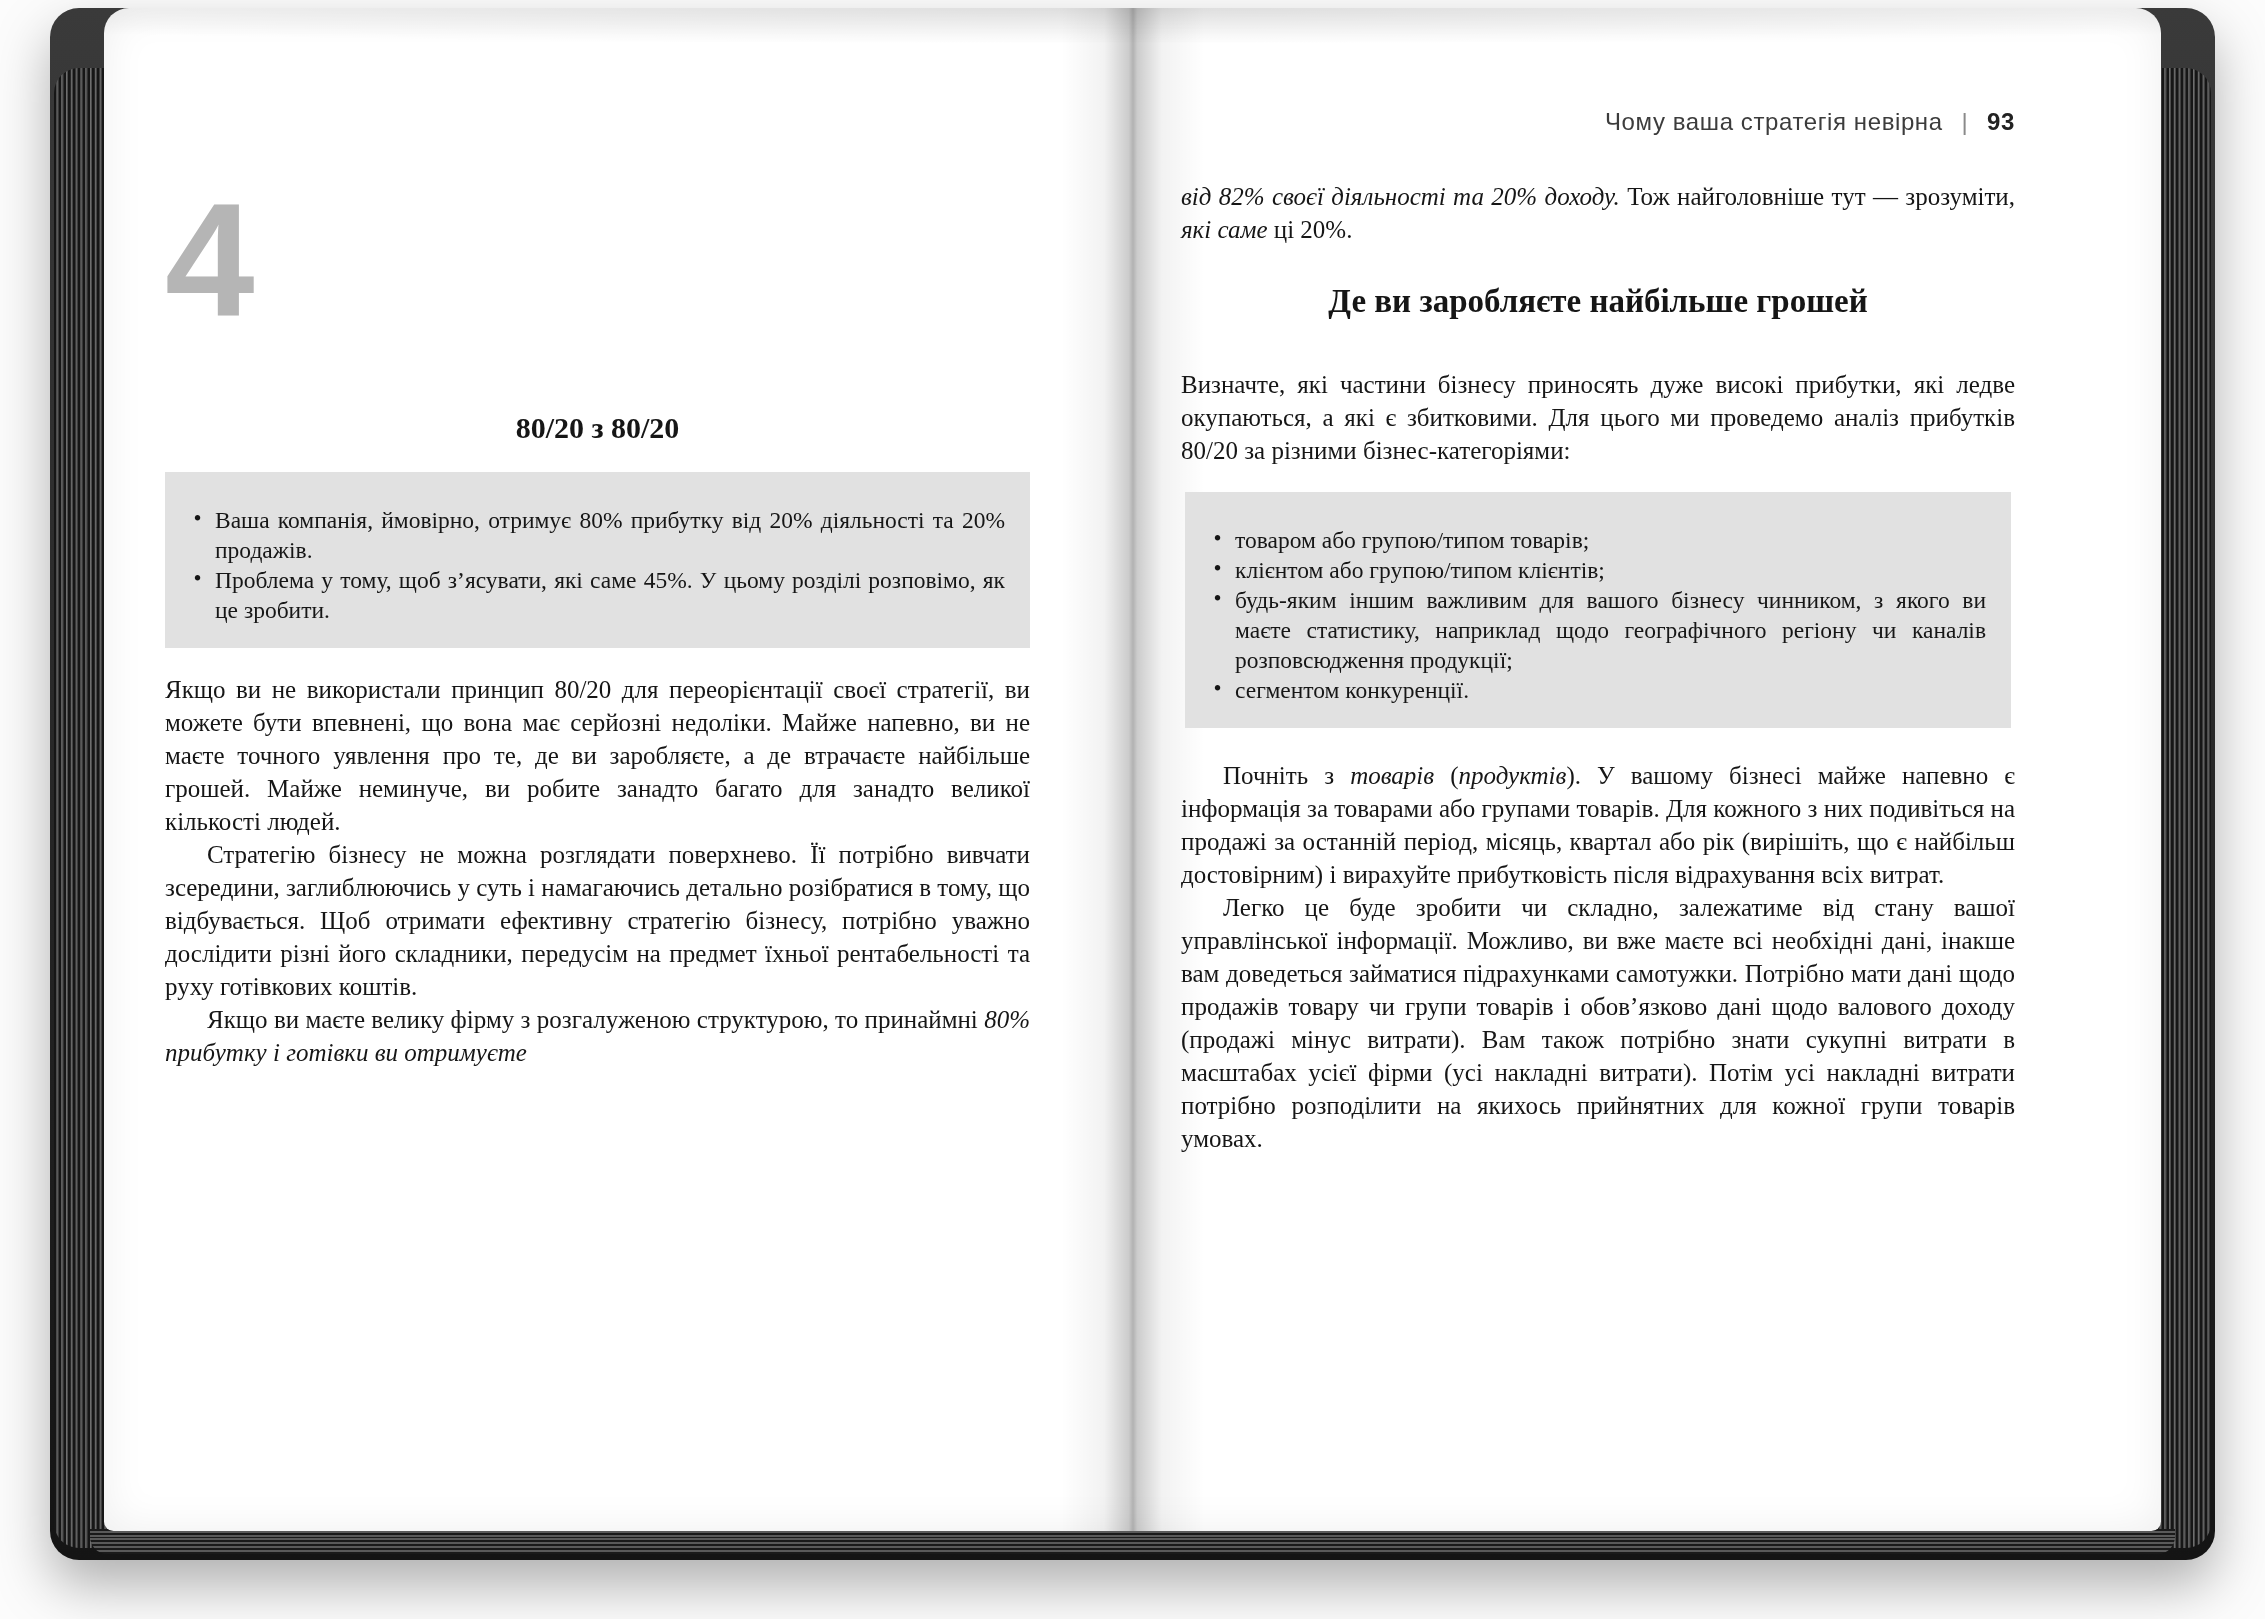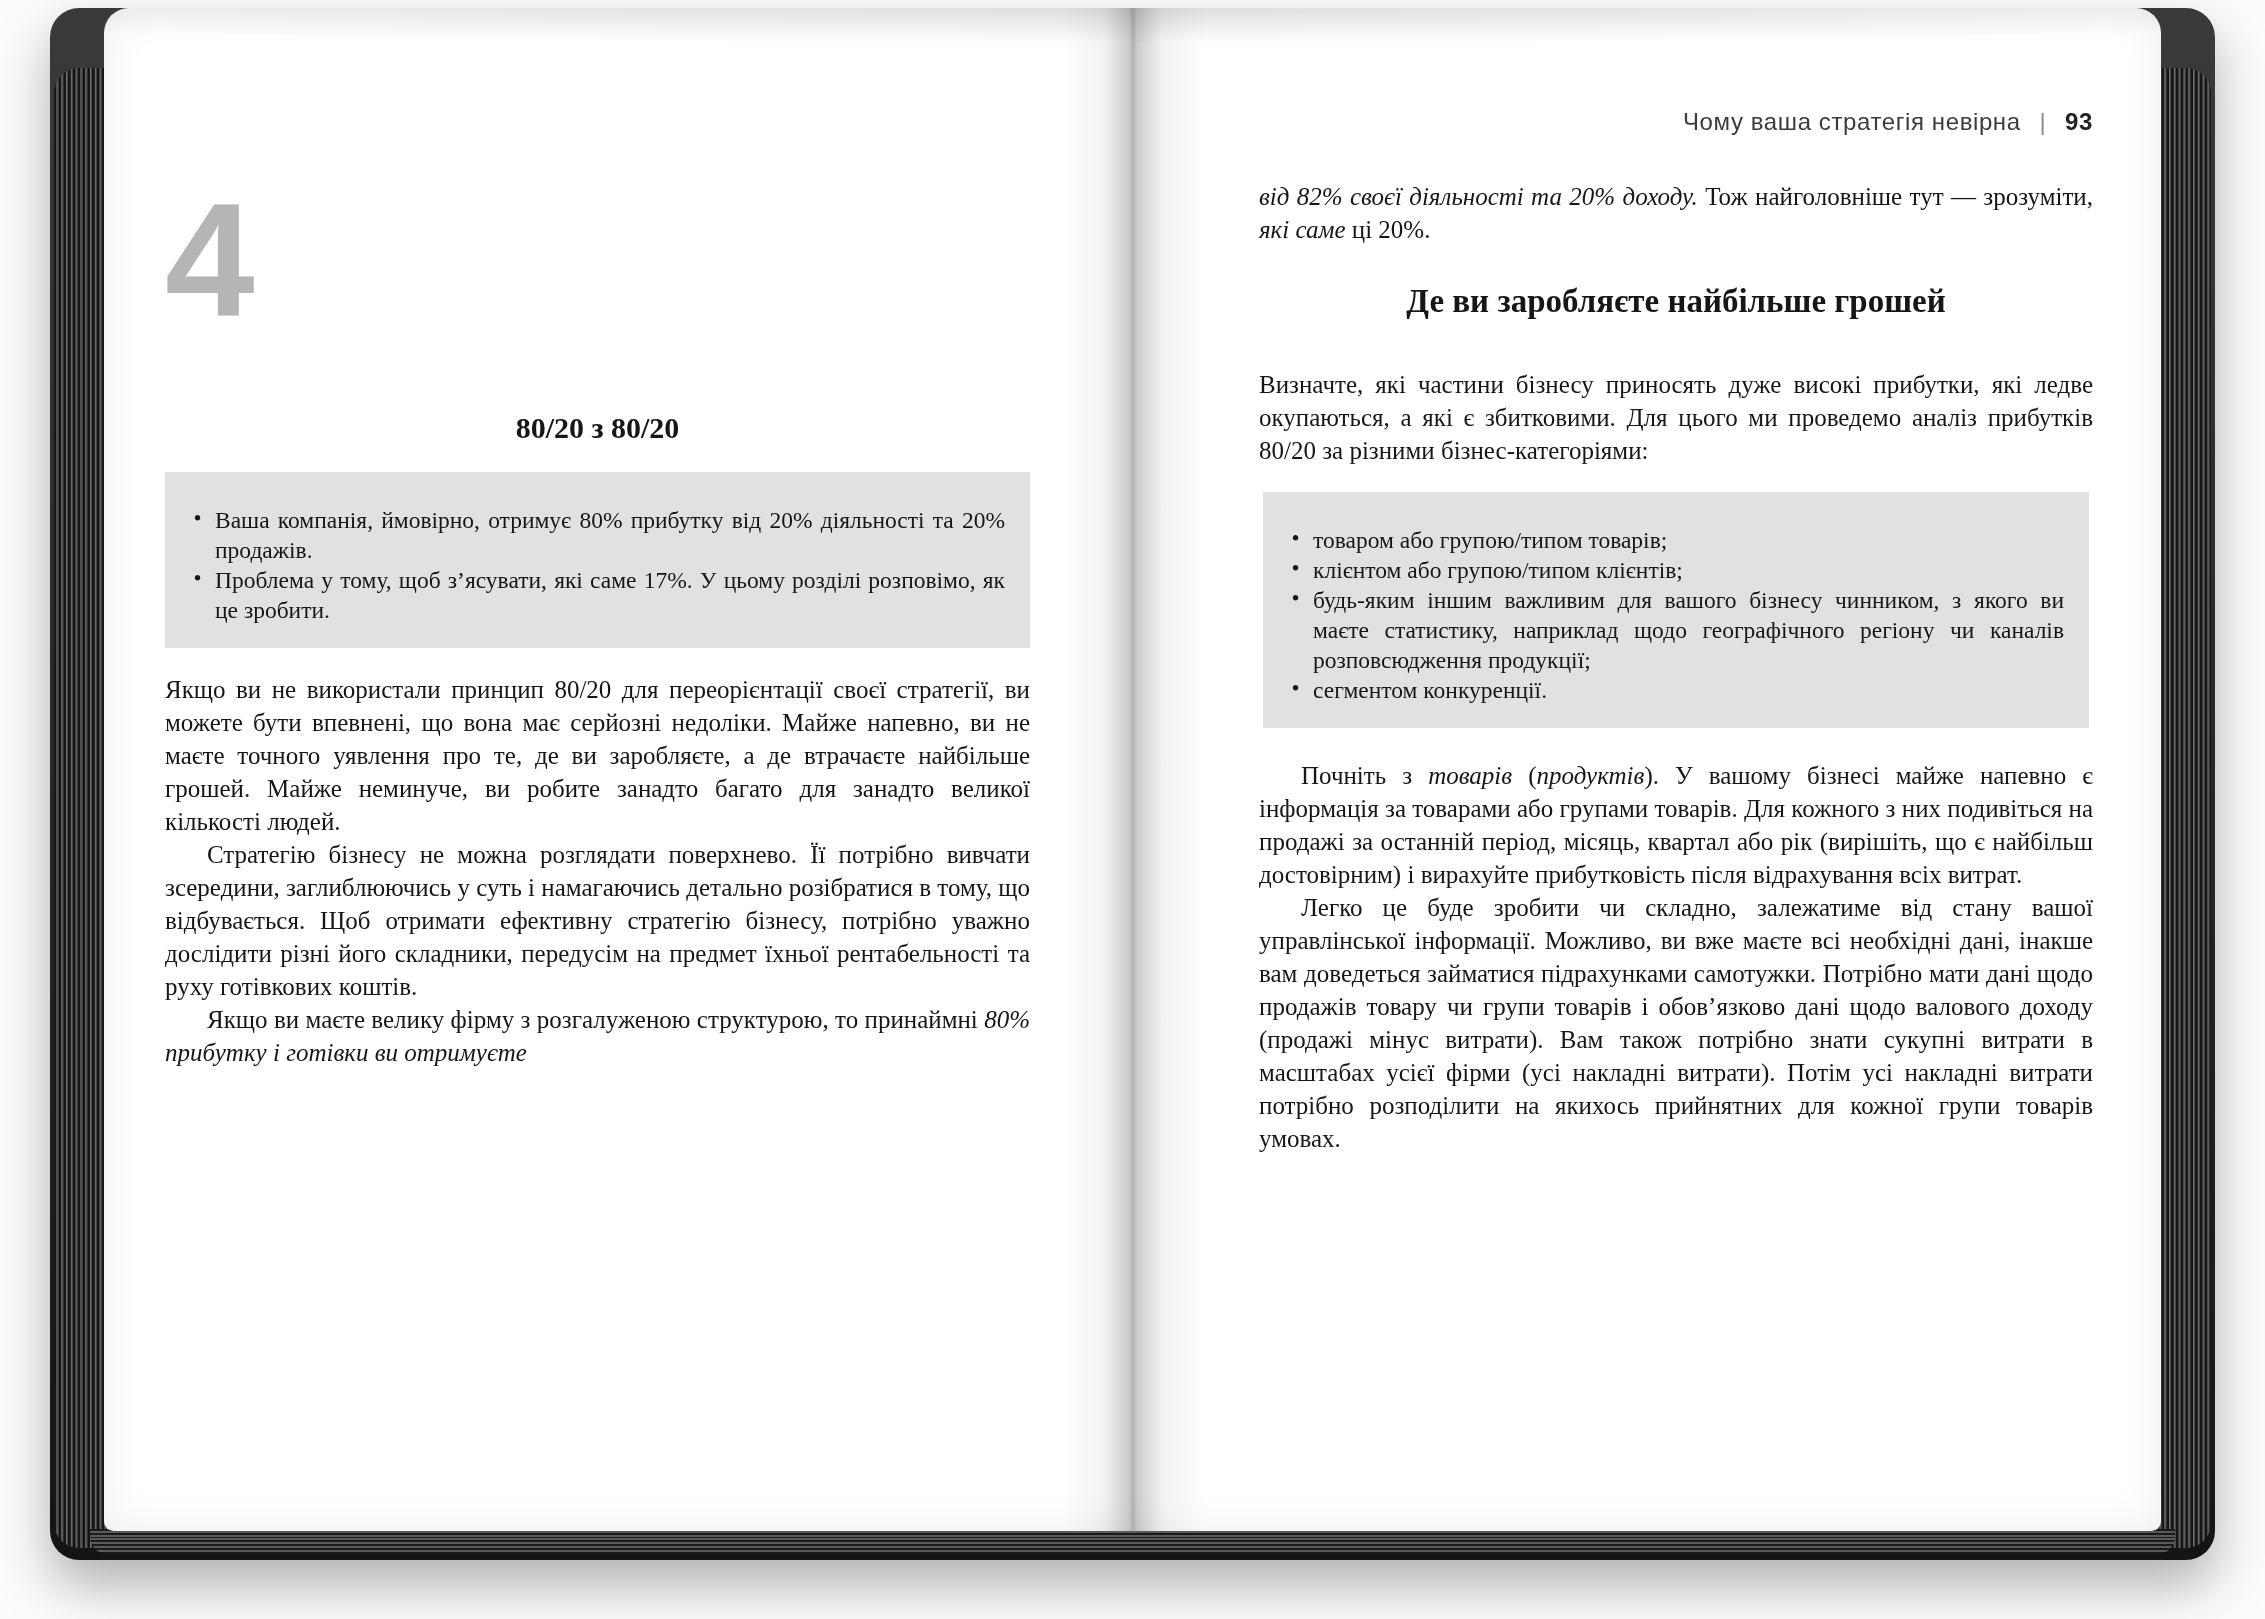--- a/index.html
+++ b/index.html
@@ -27,21 +27,21 @@
     border-radius:0 0 17.3px 17.3px;}
   .pages{position:absolute;left:54px;right:54px;top:0;bottom:29px;background:var(--page);
     border-radius:25px 25px 9.6px 9.6px;box-shadow:inset 0 0 44px rgba(0,0,0,0.07);}
   .pages::before{content:"";position:absolute;left:0;right:0;top:0;height:58px;border-radius:inherit;
     background:radial-gradient(120% 100% at 50% 0,rgba(0,0,0,0.10),rgba(0,0,0,0) 62%);pointer-events:none;}
   .spine{position:absolute;top:0;bottom:0;left:50%;width:144px;transform:translateX(-50%);pointer-events:none;
     background:linear-gradient(90deg,rgba(0,0,0,0) 0%,rgba(0,0,0,0.05) 30%,rgba(0,0,0,0.20) 47%,rgba(0,0,0,0.30) 50%,rgba(0,0,0,0.20) 53%,rgba(0,0,0,0.05) 70%,rgba(0,0,0,0) 100%);}
   
   .page-block{position:absolute;}
   .left-text{left:115px;top:190px;width:865px;}
-  .right-text{left:1209px;top:100px;width:834px;}
+  .right-text{left:1131px;top:100px;width:834px;}
 
   .chapter-head{display:flex;align-items:flex-start;margin-bottom:88px;}
   .chapter-number{font-family:"Liberation Sans",sans-serif;font-weight:700;font-size:161px;line-height:0.78;
     color:var(--chapter_number);letter-spacing:-3.8px;flex:0 0 auto;}
   .chapter-title{flex:1;text-align:center;font-family:"Liberation Sans",sans-serif;font-size:45px;
     line-height:1.33;color:var(--title_text);margin-top:3.8px;letter-spacing:0.5px;}
 
   .sec-heading{text-align:center;font-size:30px;font-weight:700;margin:0 0 27px;}
   .big-heading{text-align:center;font-size:33px;font-weight:700;margin:0 0 25px;}
 
@@ -80,21 +80,21 @@
 
     <div class="page-block left-text">
       <div class="chapter-head">
         <div class="chapter-number">4</div>
       </div>
 
       <h2 class="sec-heading">80/20 з 80/20</h2>
 
       <ul class="callout">
           <li>Ваша компанія, ймовірно, отримує 80% прибутку від 20% діяльності та 20% продажів.</li>
-          <li>Проблема у тому, щоб з’ясувати, які саме 17%. У цьому розділі розповімо, як це зробити.</li>
+          <li>Проблема у тому, щоб з’ясувати, які саме 45%. У цьому розділі розповімо, як це зробити.</li>
         </ul>
 
       <div class="body indent-after-first">
           <p>Якщо ви не використали принцип 80/20 для переорієнтації своєї стратегії, ви можете бути впевнені, що вона має серйозні недоліки. Майже напевно, ви не маєте точного уявлення про те, де ви заробляєте, а де втрачаєте найбільше грошей. Майже неминуче, ви робите занадто багато для занадто великої кількості людей.</p>
           <p>Стратегію бізнесу не можна розглядати поверхнево. Її потрібно вивчати зсередини, заглиблюючись у суть і намагаючись детально розібратися в тому, що відбувається. Щоб отримати ефективну стратегію бізнесу, потрібно уважно дослідити різні його складники, передусім на предмет їхньої рентабельності та руху готівкових коштів.</p>
           <p><span>Якщо ви маєте велику фірму з розгалуженою структурою, то принаймні </span><em>80% прибутку і готівки ви отримуєте</em></p>
         </div>
     </div>
 
     <div class="page-block right-text">

